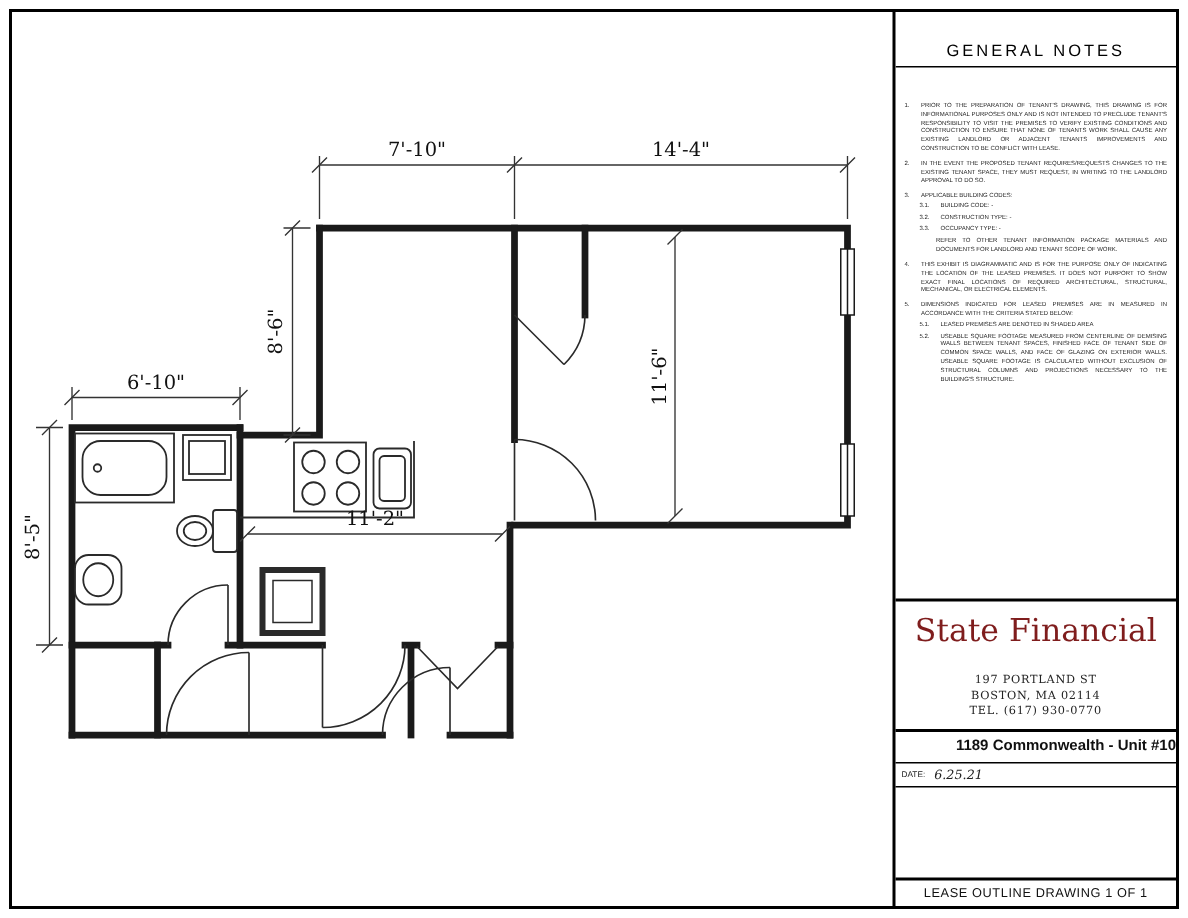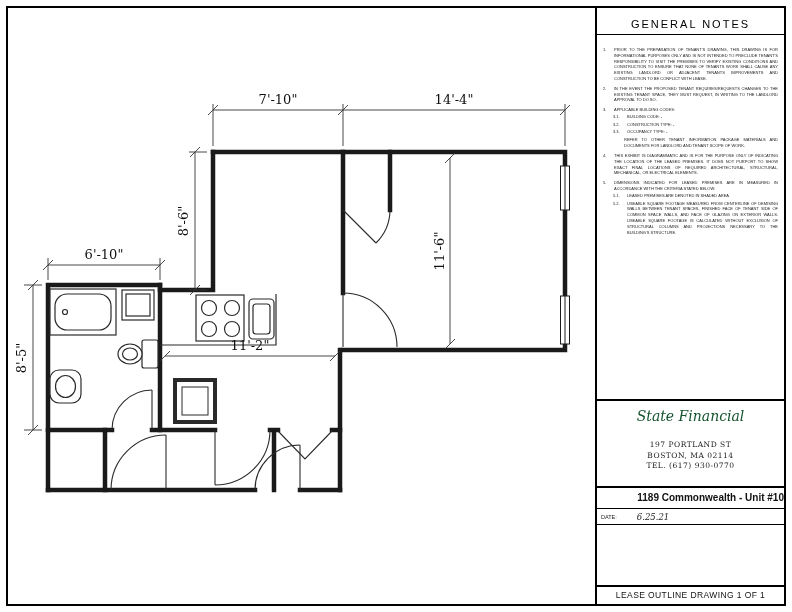--- a/index.html
+++ b/index.html
@@ -14,47 +14,47 @@
   .plan-area{position:absolute;left:0;top:0;width:587px;height:596px;}
   .plan-area svg{display:block;}
 
   .titleblock{
     position:absolute;top:0;right:0;bottom:0;width:187px;
     border-left:2px solid #000;display:flex;flex-direction:column;background:#fff;
   }
   .notes-section{flex:1 1 auto;padding:4px 6px 0 6px;overflow:hidden;}
   .notes-title{
     text-align:center;font-size:11px;letter-spacing:2px;color:#000;
-    padding:2px 0 4px 0;border-bottom:1.5px solid #000;margin:4px -6px;
+    padding:2px 0 4px 0;border-bottom:1.5px solid #000;margin:14px -6px;
   }
   .notes-body{padding-top:4px;}
   .note{display:flex;gap:3px;font-size:4px;line-height:1.45;color:#222;
         text-align:justify;margin-top:4px;}
   .note .n{flex:0 0 8px;}
   .note.sub{padding-left:10px;margin-top:1.5px;}
   .note.sub .n{flex:0 0 11px;}
   .note.cont{padding-left:10px;margin-top:2.5px;}
 
   .company-section{
     flex:0 0 78px;border-top:2px solid #000;text-align:center;padding-top:7px;
   }
   .company-name{
-    font-family:"DejaVu Serif", serif;font-style:italic;font-size:14px;color:#14532d;
+    font-family:"DejaVu Serif", serif;font-size:21px;color:#7f1d1d;
   }
   .company-address{
     font-family:"DejaVu Serif", serif;font-size:7.5px;letter-spacing:.5px;
     line-height:1.4;margin-top:16px;color:#222;
   }
   .project-row{
     flex:0 0 20px;border-top:2px solid #000;font-weight:bold;font-size:10px;
     text-align:right;line-height:20px;white-space:nowrap;
   }
   .date-row{
     flex:0 0 15px;border-top:1px solid #000;display:flex;align-items:center;
-    padding:0 4px;gap:20px;
+    padding:0 4px;gap:6px;
   }
   .date-label{font-size:5.5px;color:#222;}
   .date-value{font-family:"DejaVu Serif", serif;font-style:italic;font-size:8.5px;color:#222;}
   .spacer-row{flex:0 0 28px;border-top:1px solid #000;}
   .sheet-title-row{
     flex:0 0 17px;border-top:2px solid #000;font-size:8.5px;letter-spacing:.4px;
     text-align:center;line-height:17px;margin-top:32px;
   }
 
   svg text{

